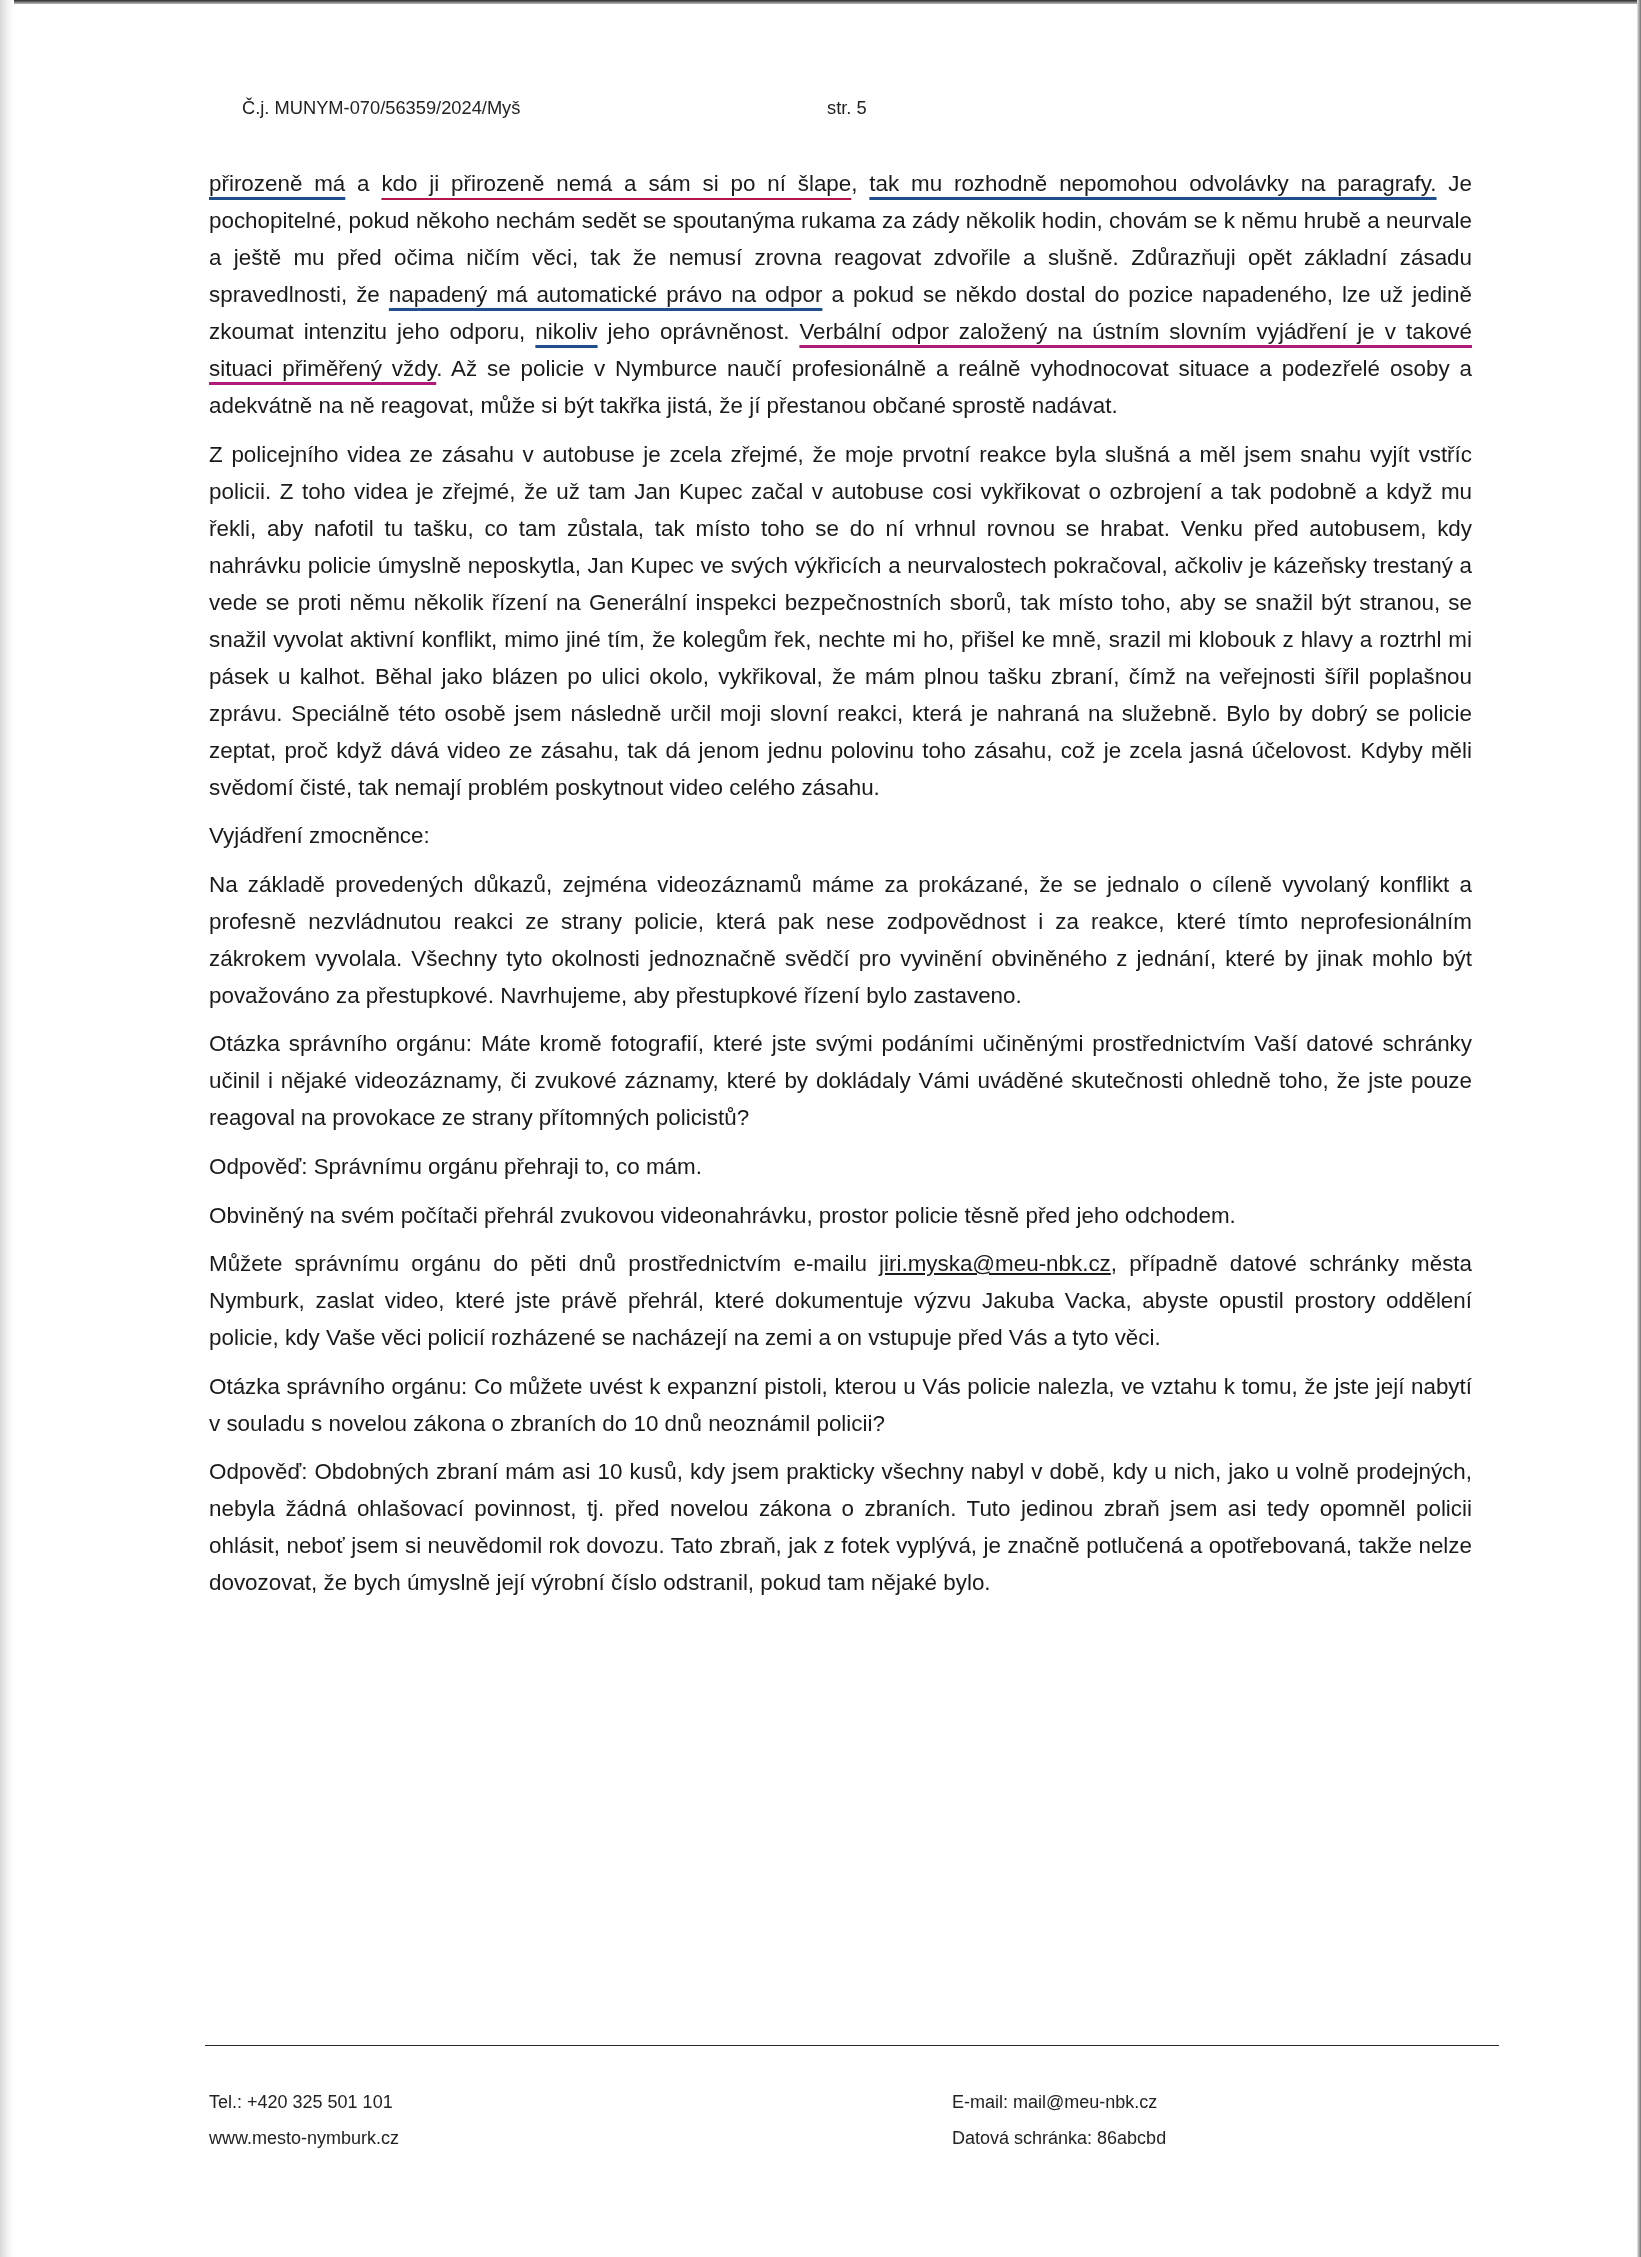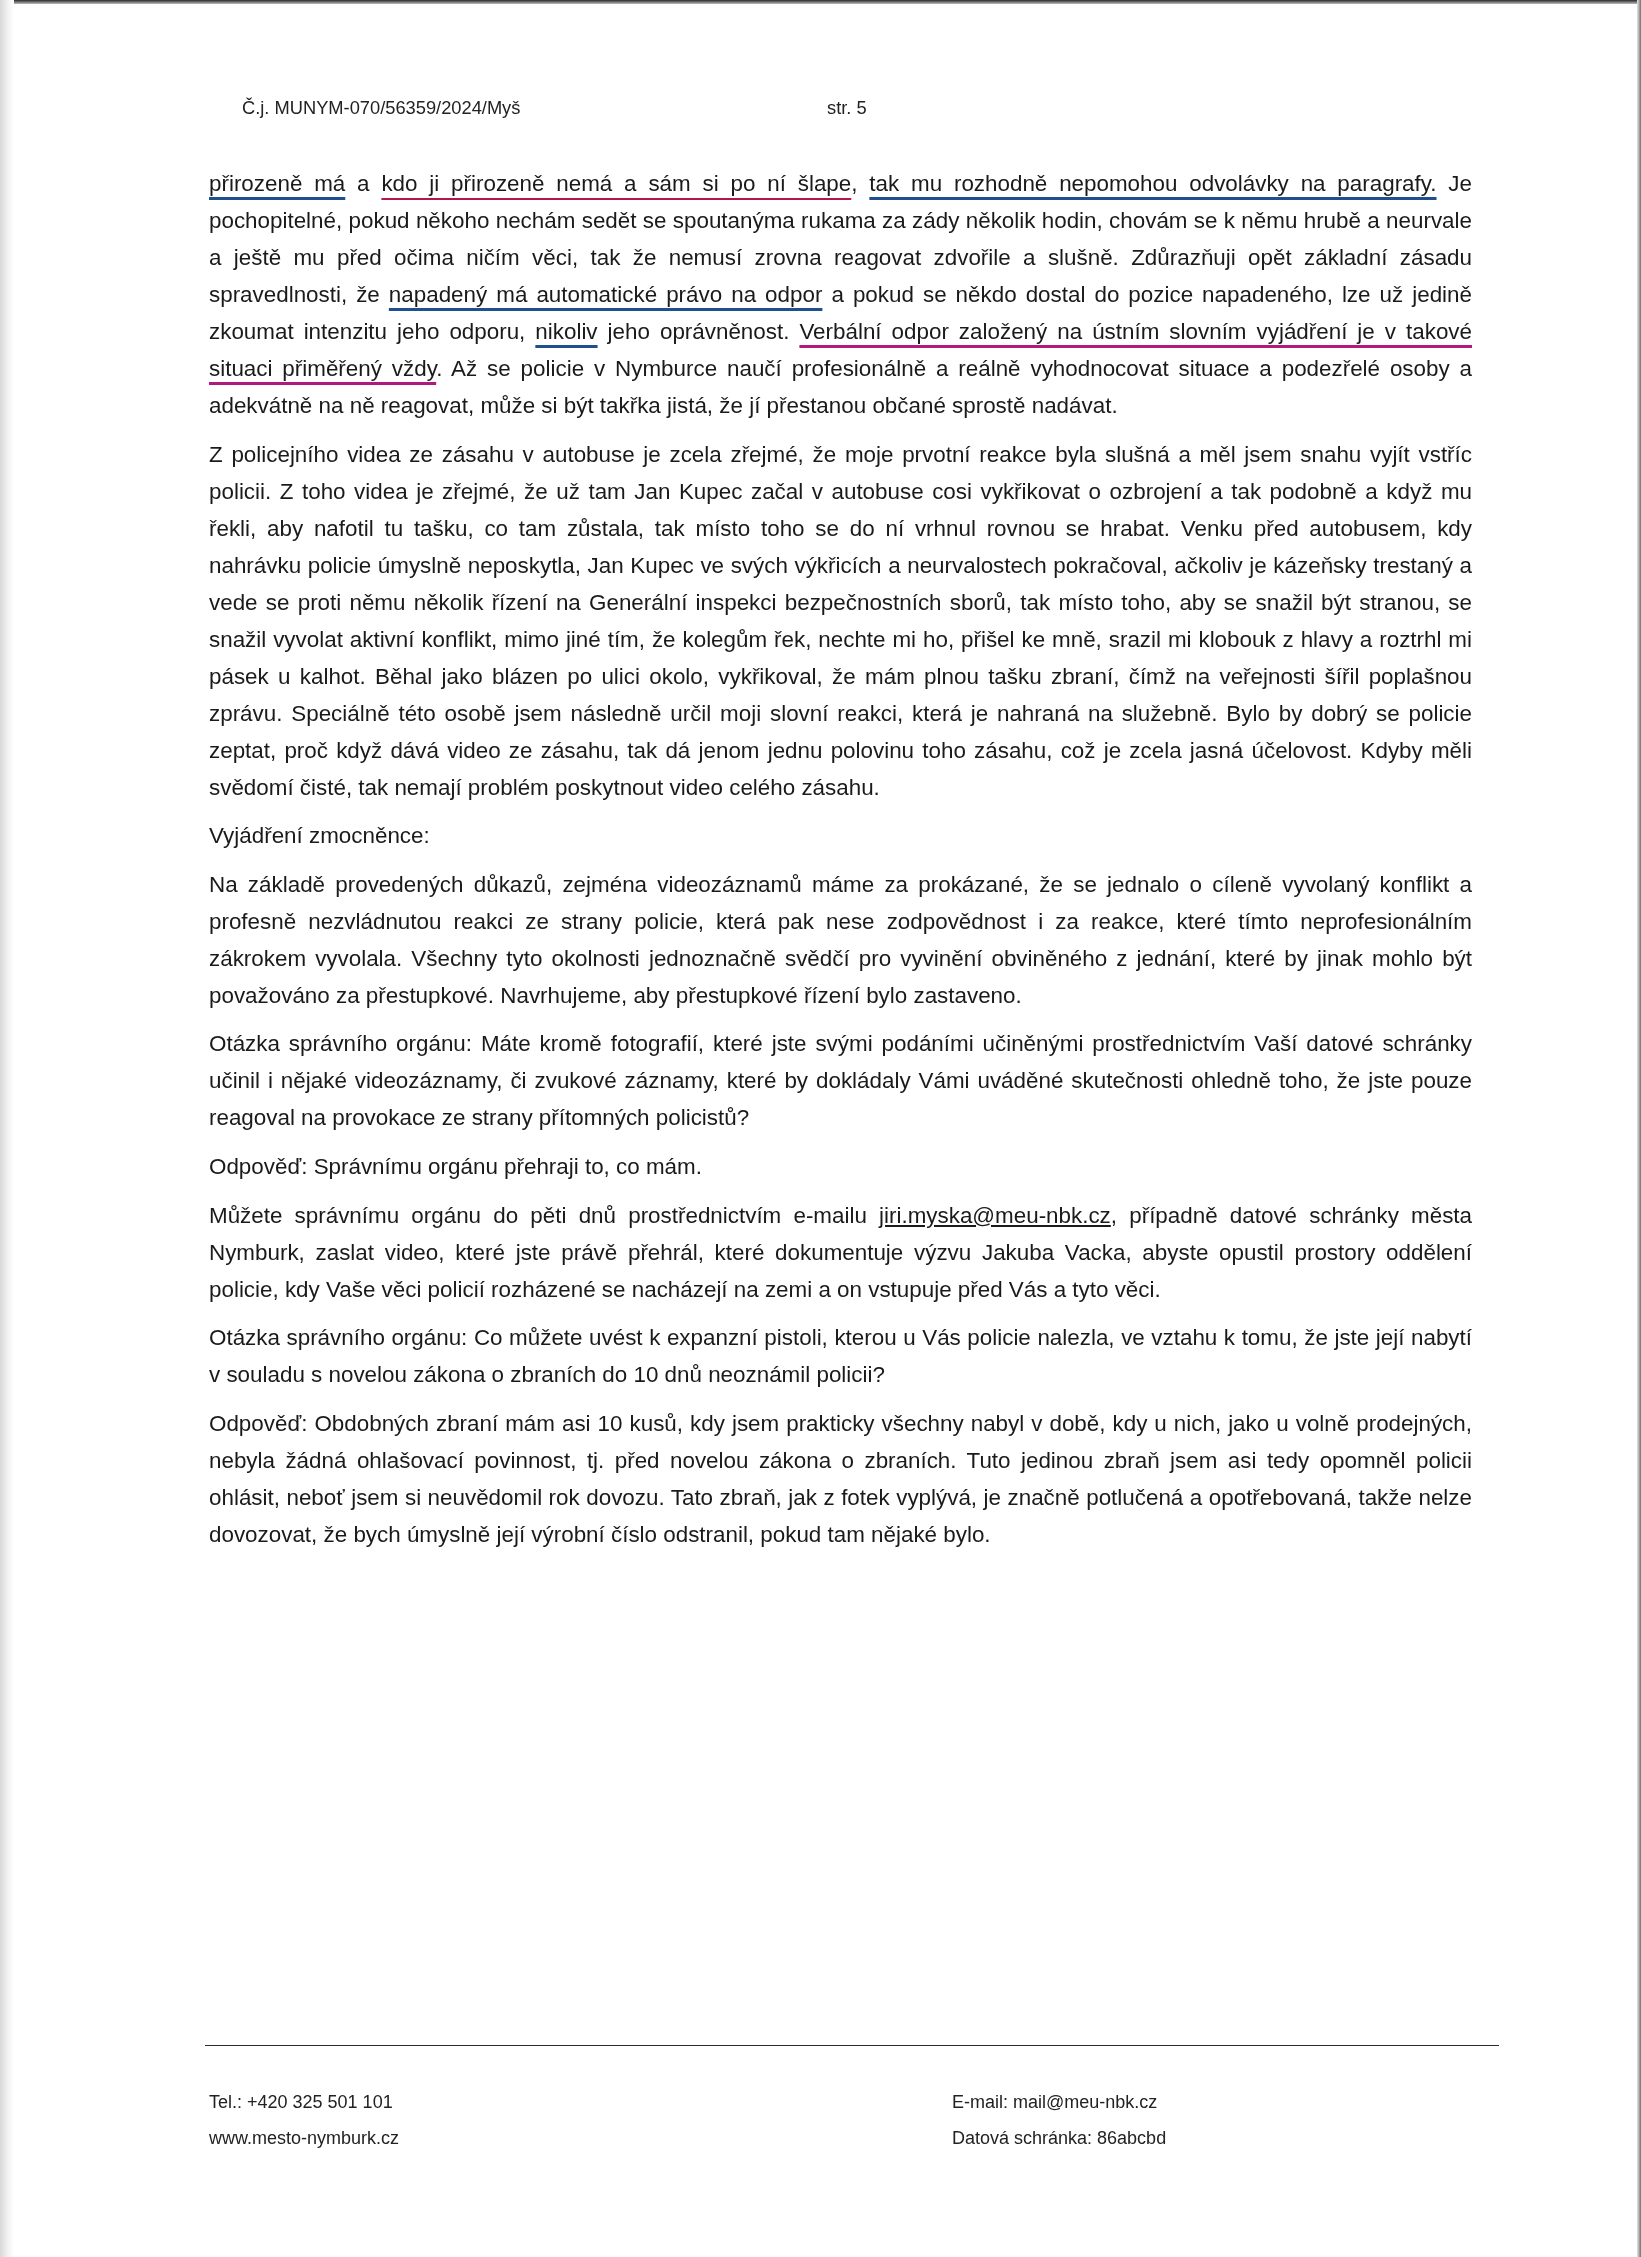--- a/index.html
+++ b/index.html
@@ -71,20 +71,21 @@
     <span class="ul-blue">přirozeně má</span><span> a </span><span class="ul-red">kdo ji přirozeně nemá a sám si po ní šlape</span><span>, </span><span class="ul-blue">tak mu rozhodně nepomohou odvolávky na paragrafy.</span><span> Je pochopitelné, pokud někoho nechám sedět se spoutanýma rukama za zády několik hodin, chovám se k němu hrubě a neurvale a ještě mu před očima ničím věci, tak že nemusí zrovna reagovat zdvořile a slušně. Zdůrazňuji opět základní zásadu spravedlnosti, že </span><span class="ul-blue">napadený má automatické právo na odpor</span><span> a pokud se někdo dostal do pozice napadeného, lze už jedině zkoumat intenzitu jeho odporu, </span><span class="ul-blue">nikoliv</span><span> jeho oprávněnost. </span><span class="ul-magenta">Verbální odpor založený na ústním slovním vyjádření je v takové situaci přiměřený vždy</span><span>. Až se policie v Nymburce naučí profesionálně a reálně vyhodnocovat situace a podezřelé osoby a adekvátně na ně reagovat, může si být takřka jistá, že jí přestanou občané sprostě nadávat.</span>
   </p>
 
   <p>Z policejního videa ze zásahu v autobuse je zcela zřejmé, že moje prvotní reakce byla slušná a měl jsem snahu vyjít vstříc policii. Z toho videa je zřejmé, že už tam Jan Kupec začal v autobuse cosi vykřikovat o ozbrojení a tak podobně a když mu řekli, aby nafotil tu tašku, co tam zůstala, tak místo toho se do ní vrhnul rovnou se hrabat. Venku před autobusem, kdy nahrávku policie úmyslně neposkytla, Jan Kupec ve svých výkřicích a neurvalostech pokračoval, ačkoliv je kázeňsky trestaný a vede se proti němu několik řízení na Generální inspekci bezpečnostních sborů, tak místo toho, aby se snažil být stranou, se snažil vyvolat aktivní konflikt, mimo jiné tím, že kolegům řek, nechte mi ho, přišel ke mně, srazil mi klobouk z hlavy a roztrhl mi pásek u kalhot. Běhal jako blázen po ulici okolo, vykřikoval, že mám plnou tašku zbraní, čímž na veřejnosti šířil poplašnou zprávu. Speciálně této osobě jsem následně určil moji slovní reakci, která je nahraná na služebně. Bylo by dobrý se policie zeptat, proč když dává video ze zásahu, tak dá jenom jednu polovinu toho zásahu, což je zcela jasná účelovost. Kdyby měli svědomí čisté, tak nemají problém poskytnout video celého zásahu.</p>
 
   <p class="label">Vyjádření zmocněnce:</p>
   <p>Na základě provedených důkazů, zejména videozáznamů máme za prokázané, že se jednalo o cíleně vyvolaný konflikt a profesně nezvládnutou reakci ze strany policie, která pak nese zodpovědnost i za reakce, které tímto neprofesionálním zákrokem vyvolala. Všechny tyto okolnosti jednoznačně svědčí pro vyvinění obviněného z jednání, které by jinak mohlo být považováno za přestupkové. Navrhujeme, aby přestupkové řízení bylo zastaveno.</p>
 
   <p>Otázka správního orgánu: Máte kromě fotografií, které jste svými podáními učiněnými prostřednictvím Vaší datové schránky učinil i nějaké videozáznamy, či zvukové záznamy, které by dokládaly Vámi uváděné skutečnosti ohledně toho, že jste pouze reagoval na provokace ze strany přítomných policistů?</p>
   <p>Odpověď: Správnímu orgánu přehraji to, co mám.</p>
+  <p>Obviněný na svém počítači přehrál zvukovou videonahrávku, prostor policie těsně před jeho odchodem.</p>
 
   <p>
     <span>Můžete správnímu orgánu do pěti dnů prostřednictvím e-mailu </span><a class="email-link">jiri.myska@meu-nbk.cz</a><span>, případně datové schránky města Nymburk, zaslat video, které jste právě přehrál, které dokumentuje výzvu Jakuba Vacka, abyste opustil prostory oddělení policie, kdy Vaše věci policií rozházené se nacházejí na zemi a on vstupuje před Vás a tyto věci.</span>
   </p>
 
   <p>Otázka správního orgánu: Co můžete uvést k expanzní pistoli, kterou u Vás policie nalezla, ve vztahu k tomu, že jste její nabytí v souladu s novelou zákona o zbraních do 10 dnů neoznámil policii?</p>
   <p>Odpověď: Obdobných zbraní mám asi 10 kusů, kdy jsem prakticky všechny nabyl v době, kdy u nich, jako u volně prodejných, nebyla žádná ohlašovací povinnost, tj. před novelou zákona o zbraních. Tuto jedinou zbraň jsem asi tedy opomněl policii ohlásit, neboť jsem si neuvědomil rok dovozu. Tato zbraň, jak z fotek vyplývá, je značně potlučená a opotřebovaná, takže nelze dovozovat, že bych úmyslně její výrobní číslo odstranil, pokud tam nějaké bylo.</p>
 </div>
 
 <div class="footer-rule"></div>

